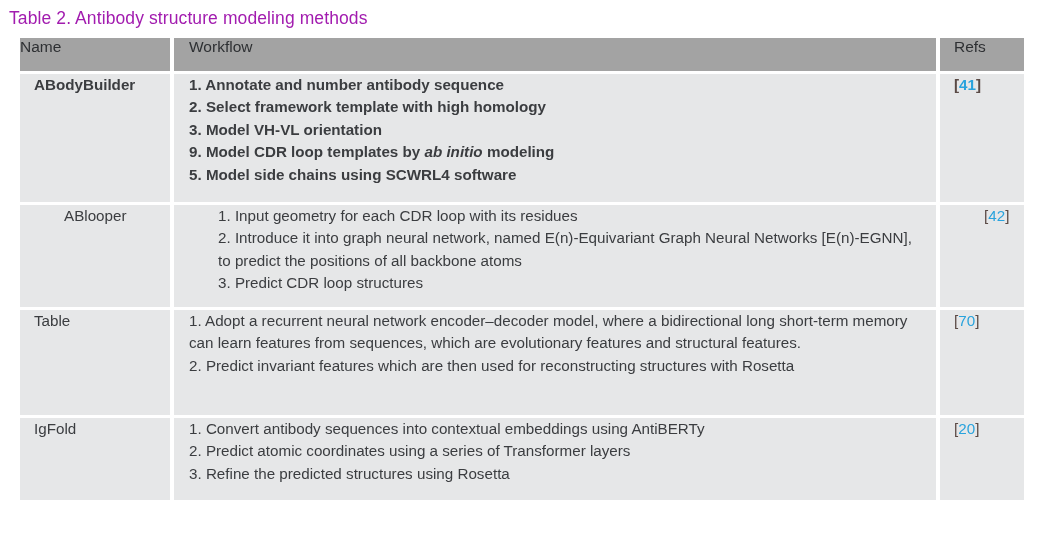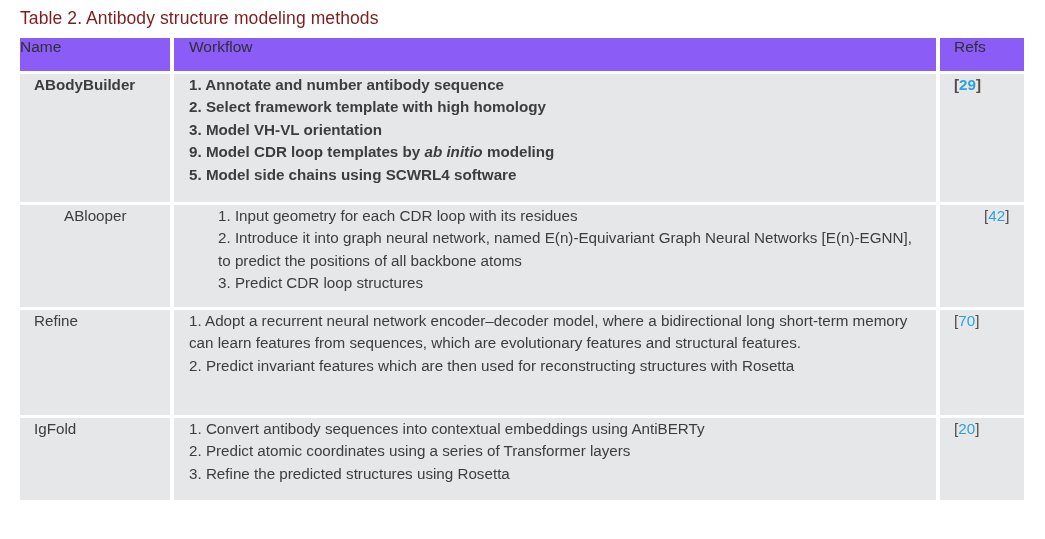--- a/index.html
+++ b/index.html
@@ -14,25 +14,25 @@
     -webkit-font-smoothing: antialiased;
   }
   .page {
     position: relative;
     width: 1045px;
     height: 539px;
     overflow: hidden;
   }
   .table-caption {
     position: absolute;
-    left: 20px;
+    left: 9px;
     top: 6px;
     font-size: 17.5px;
     line-height: 24px;
-    color: #7f1d1d;
+    color: #a21caf;
     letter-spacing: 0.1px;
     white-space: nowrap;
   }
   .table-wrap {
     position: absolute;
     left: 20px;
     top: 38px;
     width: 1004px;
   }
   table.data-table {
@@ -55,21 +55,21 @@
   }
   table.data-table th:last-child,
   table.data-table td:last-child {
     border-right: none;
   }
   table.data-table tr:last-child td {
     border-bottom: none;
   }
 
   thead th {
-    background: #8b5cf6;
+    background: #a3a3a3;
     height: 34px;
     font-weight: normal;
     font-size: 15.5px;
     color: #2e3033;
     padding: 6px 0 6px 14px;
     box-sizing: border-box;
   }
   thead th.h-flow { padding-left: 15px; }
   thead th.h-refs { padding-left: 14px; }
 
@@ -144,35 +144,35 @@
             <td class="name-cell">ABodyBuilder</td>
             <td class="flow-cell">
               <ul class="steps">
                 <li>1. Annotate and number antibody sequence</li>
                 <li>2. Select framework template with high homology</li>
                 <li>3. Model VH-VL orientation</li>
                 <li><span>9. Model CDR loop templates by </span><span class="ital">ab initio</span><span> modeling</span></li>
                 <li>5. Model side chains using SCWRL4 software</li>
               </ul>
             </td>
-            <td class="refs-cell"><span class="ref-bracket">[</span><a class="ref-link" href="#">29</a><span class="ref-bracket">]</span></td>
+            <td class="refs-cell"><span class="ref-bracket">[</span><a class="ref-link" href="#">41</a><span class="ref-bracket">]</span></td>
           </tr>
           <tr class="row-1">
             <td class="name-cell">ABlooper</td>
             <td class="flow-cell">
               <ul class="steps">
                 <li>1. Input geometry for each CDR loop with its residues</li>
                 <li>2. Introduce it into graph neural network, named E(n)-Equivariant Graph Neural Networks [E(n)-EGNN], to predict the positions of all backbone atoms</li>
                 <li>3. Predict CDR loop structures</li>
               </ul>
             </td>
             <td class="refs-cell"><span class="ref-bracket">[</span><a class="ref-link" href="#">42</a><span class="ref-bracket">]</span></td>
           </tr>
           <tr class="row-2">
-            <td class="name-cell">Refine</td>
+            <td class="name-cell">Table</td>
             <td class="flow-cell">
               <ul class="steps">
                 <li>1. Adopt a recurrent neural network encoder–decoder model, where a bidirectional long short-term memory can learn features from sequences, which are evolutionary features and structural features.</li>
                 <li>2. Predict invariant features which are then used for reconstructing structures with Rosetta</li>
               </ul>
             </td>
             <td class="refs-cell"><span class="ref-bracket">[</span><a class="ref-link" href="#">70</a><span class="ref-bracket">]</span></td>
           </tr>
           <tr class="row-3">
             <td class="name-cell">IgFold</td>

